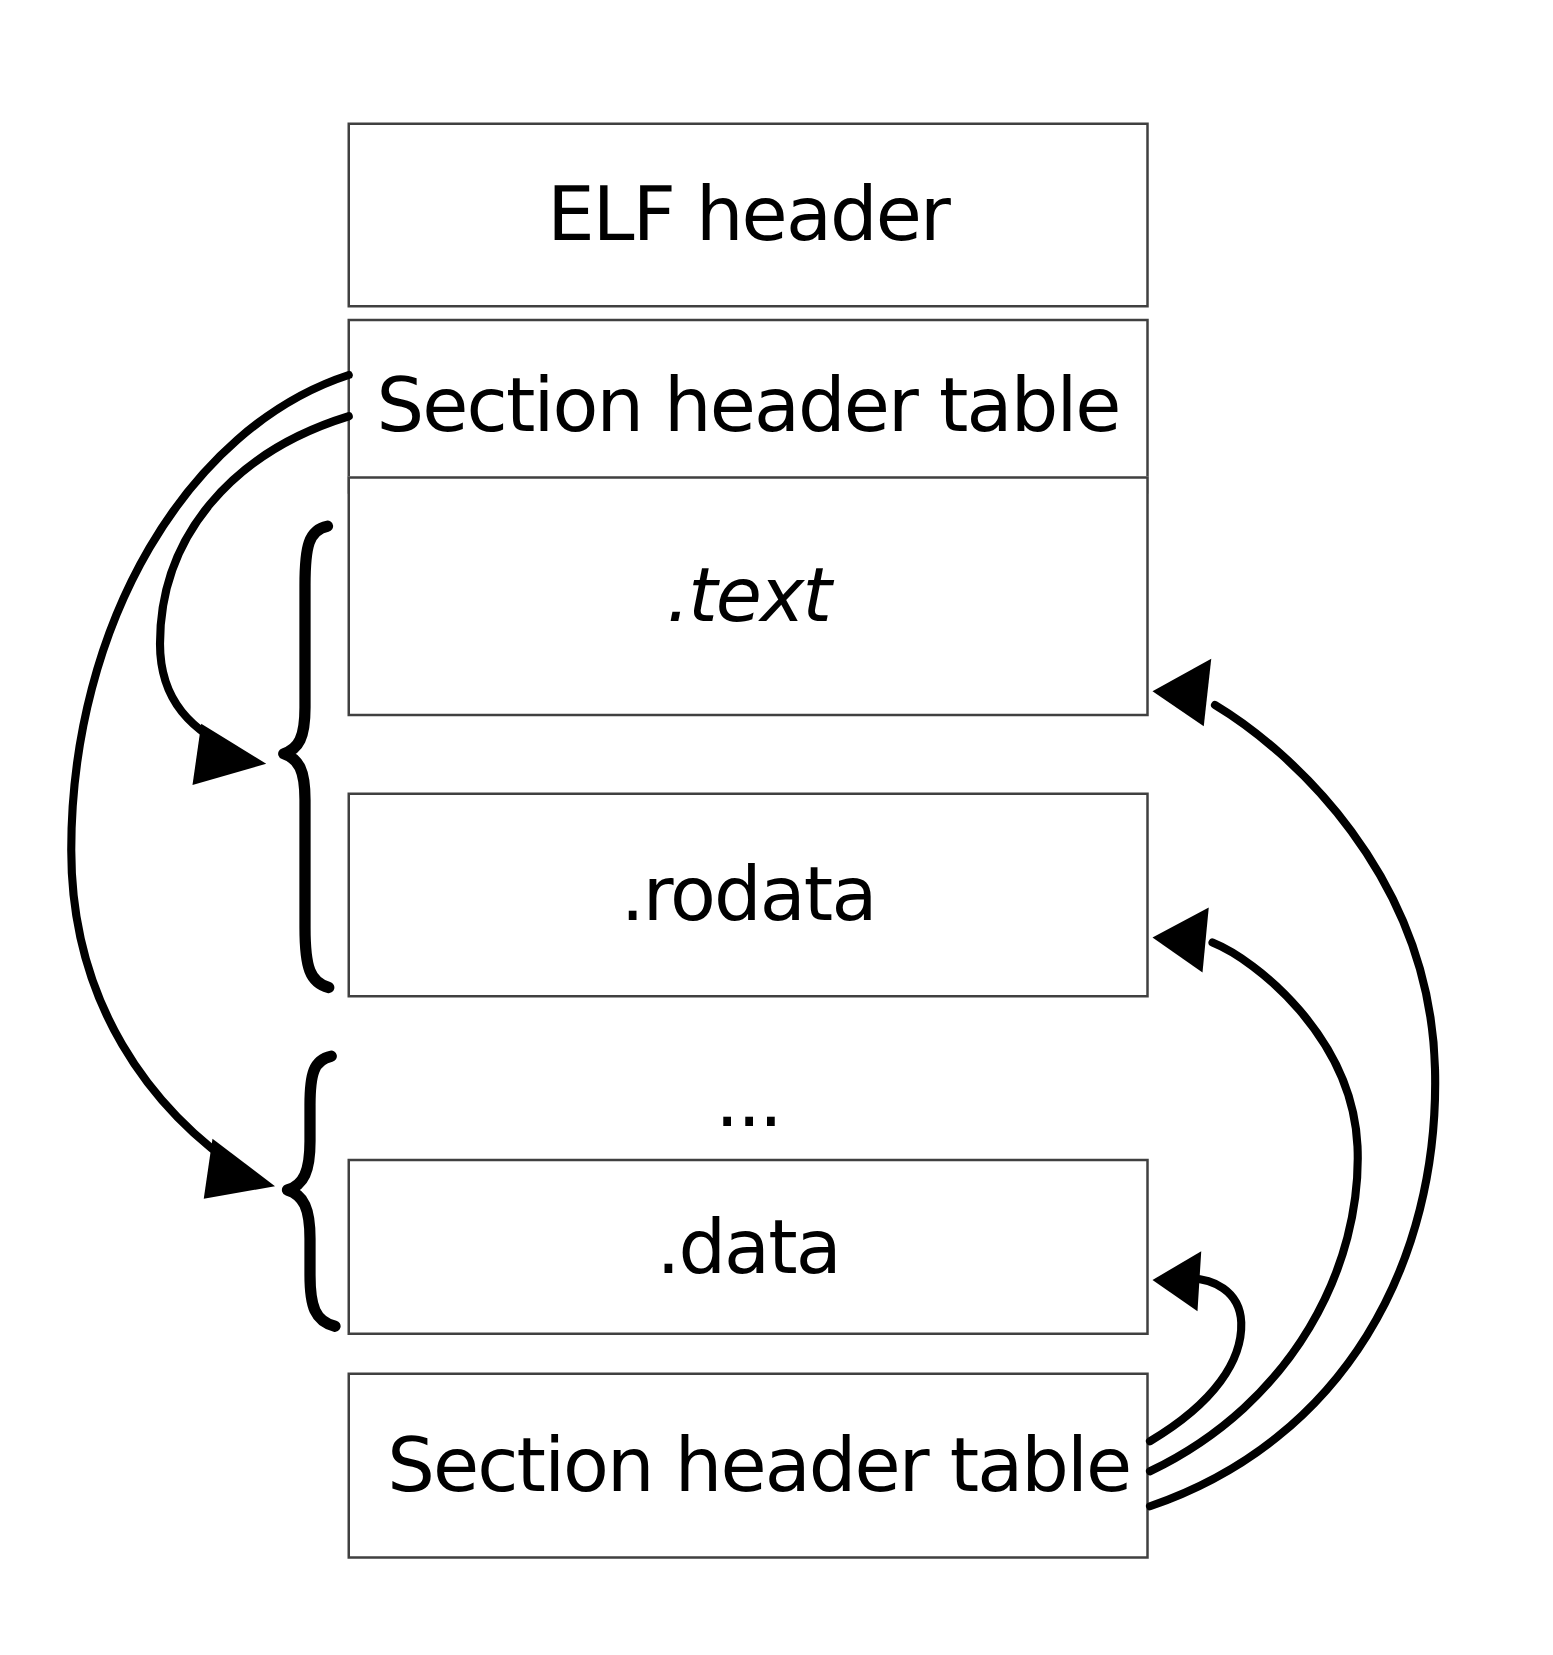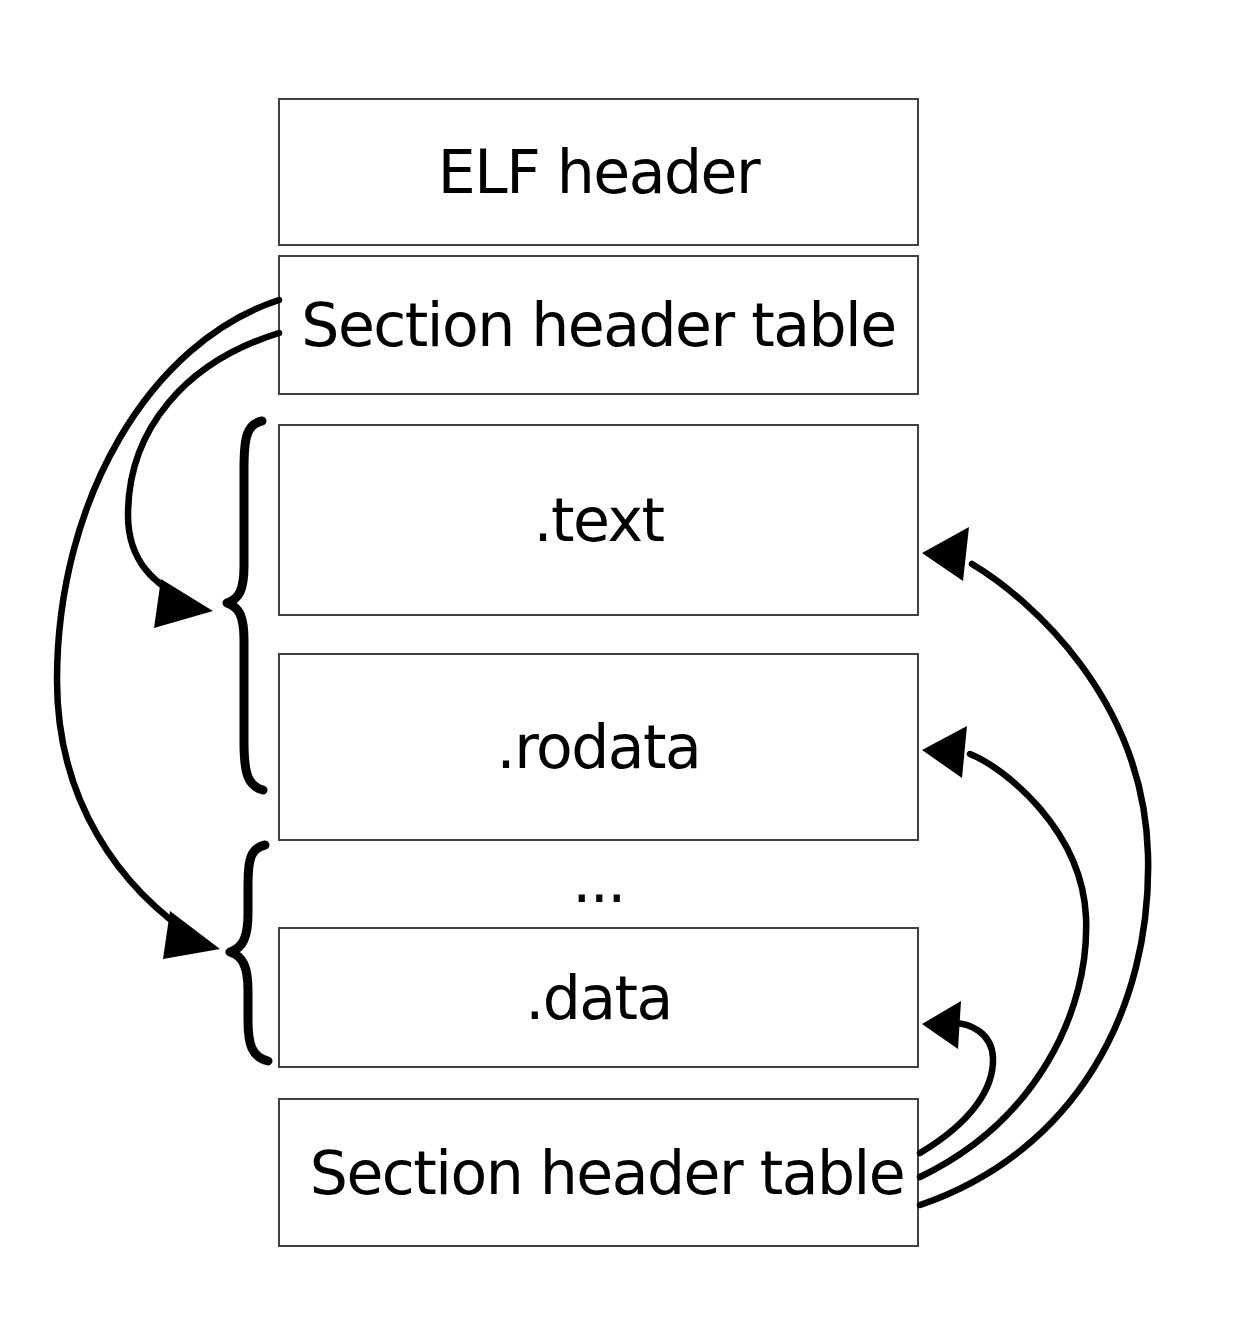--- a/index.html
+++ b/index.html
@@ -64,22 +64,22 @@
     stroke-width:9;
     stroke-linecap:round;
     stroke-linejoin:round;
   }
   .overlay polygon.arrowhead{
     fill:currentColor;
     stroke:none;
   }
   #box-elf-header{top:98px;height:148px;}
   #box-program-header-table{top:255px;height:140px;}
-  #box-text-section{top:424px;height:192px;}
-  #box-rodata-section{top:653px;height:188px;}
+  #box-text-section{top:381px;height:192px;font-style:italic;}
+  #box-rodata-section{top:634px;height:164px;}
   #box-data-section{top:927px;height:141px;}
   #box-section-header-table{top:1098px;height:149px;padding-left:17px;}
 </style>
 </head>
 <body>
 
 <div class="canvas">
 
   <div class="box" id="box-elf-header">
     <span class="box-label">ELF header</span>

